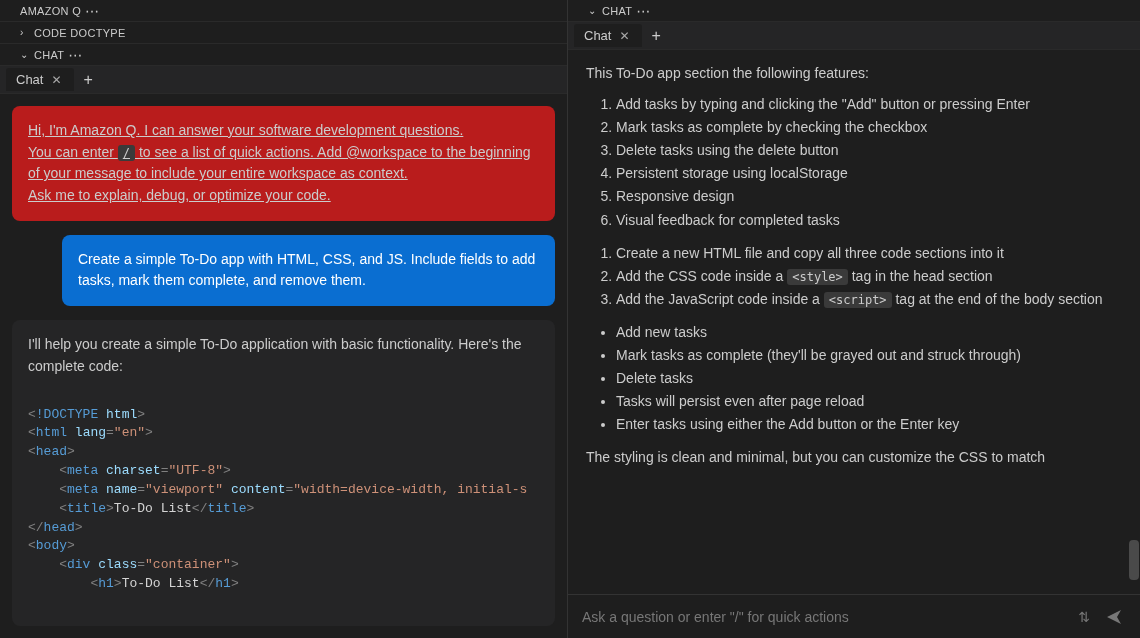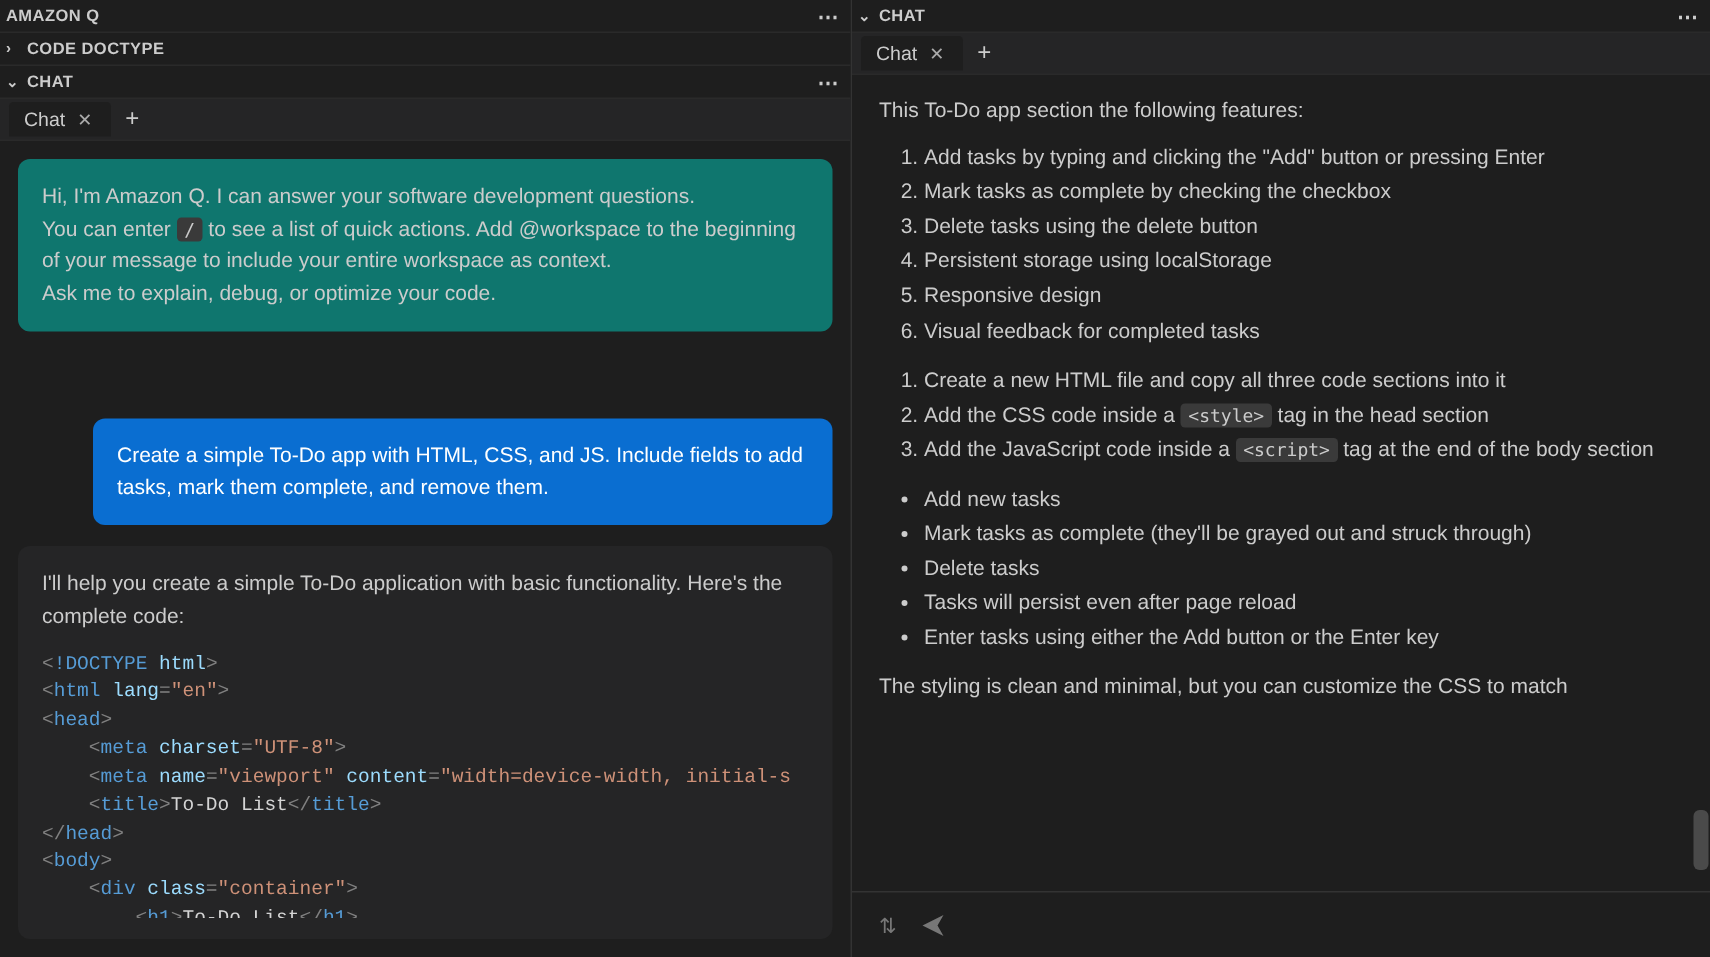--- a/index.html
+++ b/index.html
@@ -20,28 +20,28 @@
       border-right: 1px solid #333;
     }
     .panel-right {
       flex: 1;
       display: flex;
       flex-direction: column;
     }
     .section-header {
       display: flex;
       align-items: center;
-      padding: 2px 4px;
+      padding: 2px 20px;
       height: 22px;
       font-size: 11px;
-      font-weight: 700;
+      font-weight: 400;
       color: #cccccc;
       background: #1e1e1e;
       border-bottom: 1px solid #2a2a2a;
-      justify-content: space-between;
+      justify-content: flex-start;
     }
     .section-header-left { display: flex; align-items: center; gap: 4px; }
     .chevron { width: 10px; display: inline-block; color: #cccccc; font-size: 10px;}
     .section-title { letter-spacing: 0.3px; }
     .ellipsis { color: #cccccc; font-size: 14px; padding: 0 4px; cursor: pointer; }
     .tabs-bar {
       display: flex;
       align-items: center;
       background: #252526;
       height: 28px;
@@ -64,50 +64,50 @@
     .tab-add { color: #cccccc; font-size: 16px; padding: 0 8px; cursor: pointer; }
     .chat-body {
       flex: 1;
       overflow: hidden;
       padding: 12px;
       display: flex;
       flex-direction: column;
       gap: 14px;
     }
     .msg-system {
-      background: #0f766e;
+      background: #b91c1c;
       border-radius: 8px;
       padding: 14px 16px;
       font-size: 14px;
       line-height: 1.55;
       color: #cccccc;
+      text-decoration: underline;
     }
     .msg-user {
       background: #0a6ed1;
       color: #ffffff;
       border-radius: 8px;
       padding: 14px 16px;
       font-size: 14px;
       line-height: 1.55;
       margin-left: 50px;
-      margin-top: 44px;
     }
     .msg-assistant {
       background: #252526;
       border-radius: 8px;
       padding: 14px 16px;
       font-size: 14px;
       line-height: 1.55;
       color: #cccccc;
       flex: 1;
       overflow: hidden;
       display: flex;
       flex-direction: column;
     }
-    .assistant-text { margin-bottom: 12px; }
+    .assistant-text { margin-bottom: 28px; }
     .code-label { margin: 6px 0 8px 0; font-size: 14px;}
     .code-block {
       font-family: "Consolas", "Courier New", monospace;
       font-size: 13px;
       line-height: 1.45;
       white-space: pre;
       overflow: hidden;
       flex: 1;
       color: #d4d4d4;
     }
@@ -274,20 +274,21 @@
         <li>Delete tasks</li>
         <li>Tasks will persist even after page reload</li>
         <li>Enter tasks using either the Add button or the Enter key</li>
       </ul>
 
       <p>The styling is clean and minimal, but you can customize the CSS to match</p>
     </div>
     <div class="scroll-thumb" style="top:490px;height:40px"></div>
 
     <div class="input-bar">
+      <div class="input-placeholder">Ask a question or enter "/" for quick actions</div>
       <span class="input-icon">⇅</span>
       <span class="input-icon send-icon">
         <svg width="16" height="16" viewBox="0 0 16 16">
             <path d="M1 8 L15 1 L11 8 L15 15 Z" fill="#777"></path>
           </svg>
       </span>
     </div>
   </div>
 
 </div>

